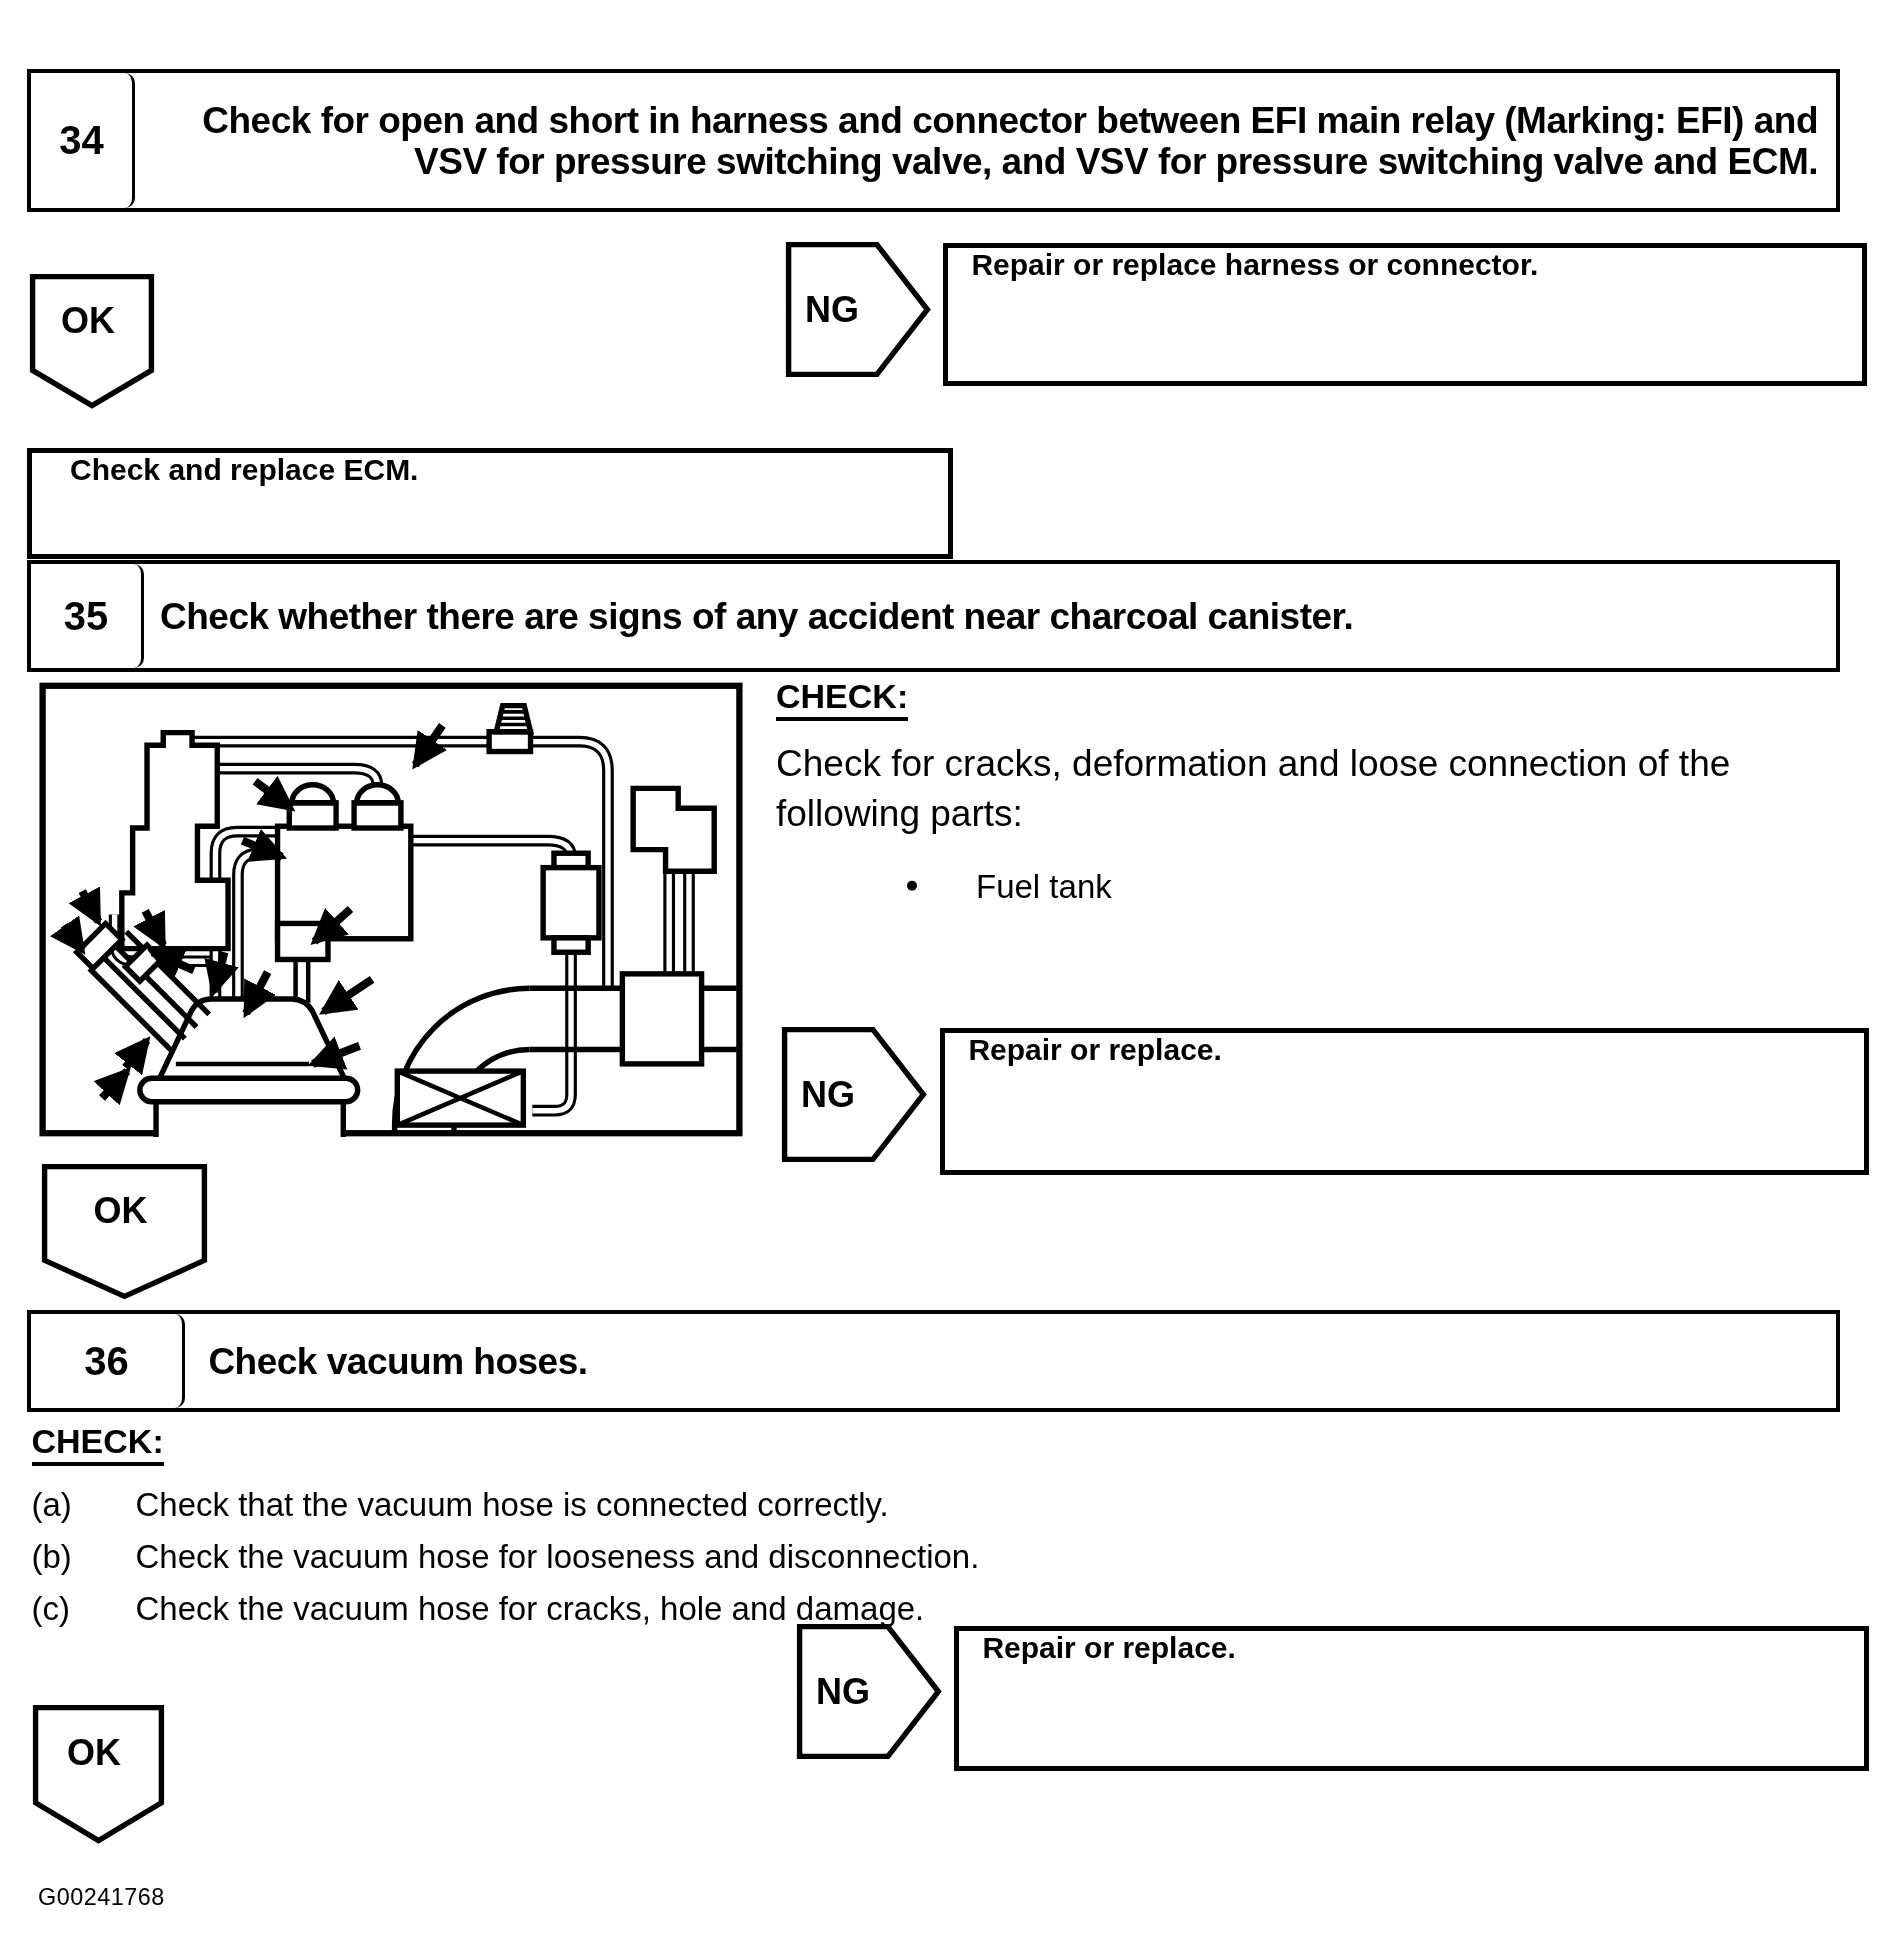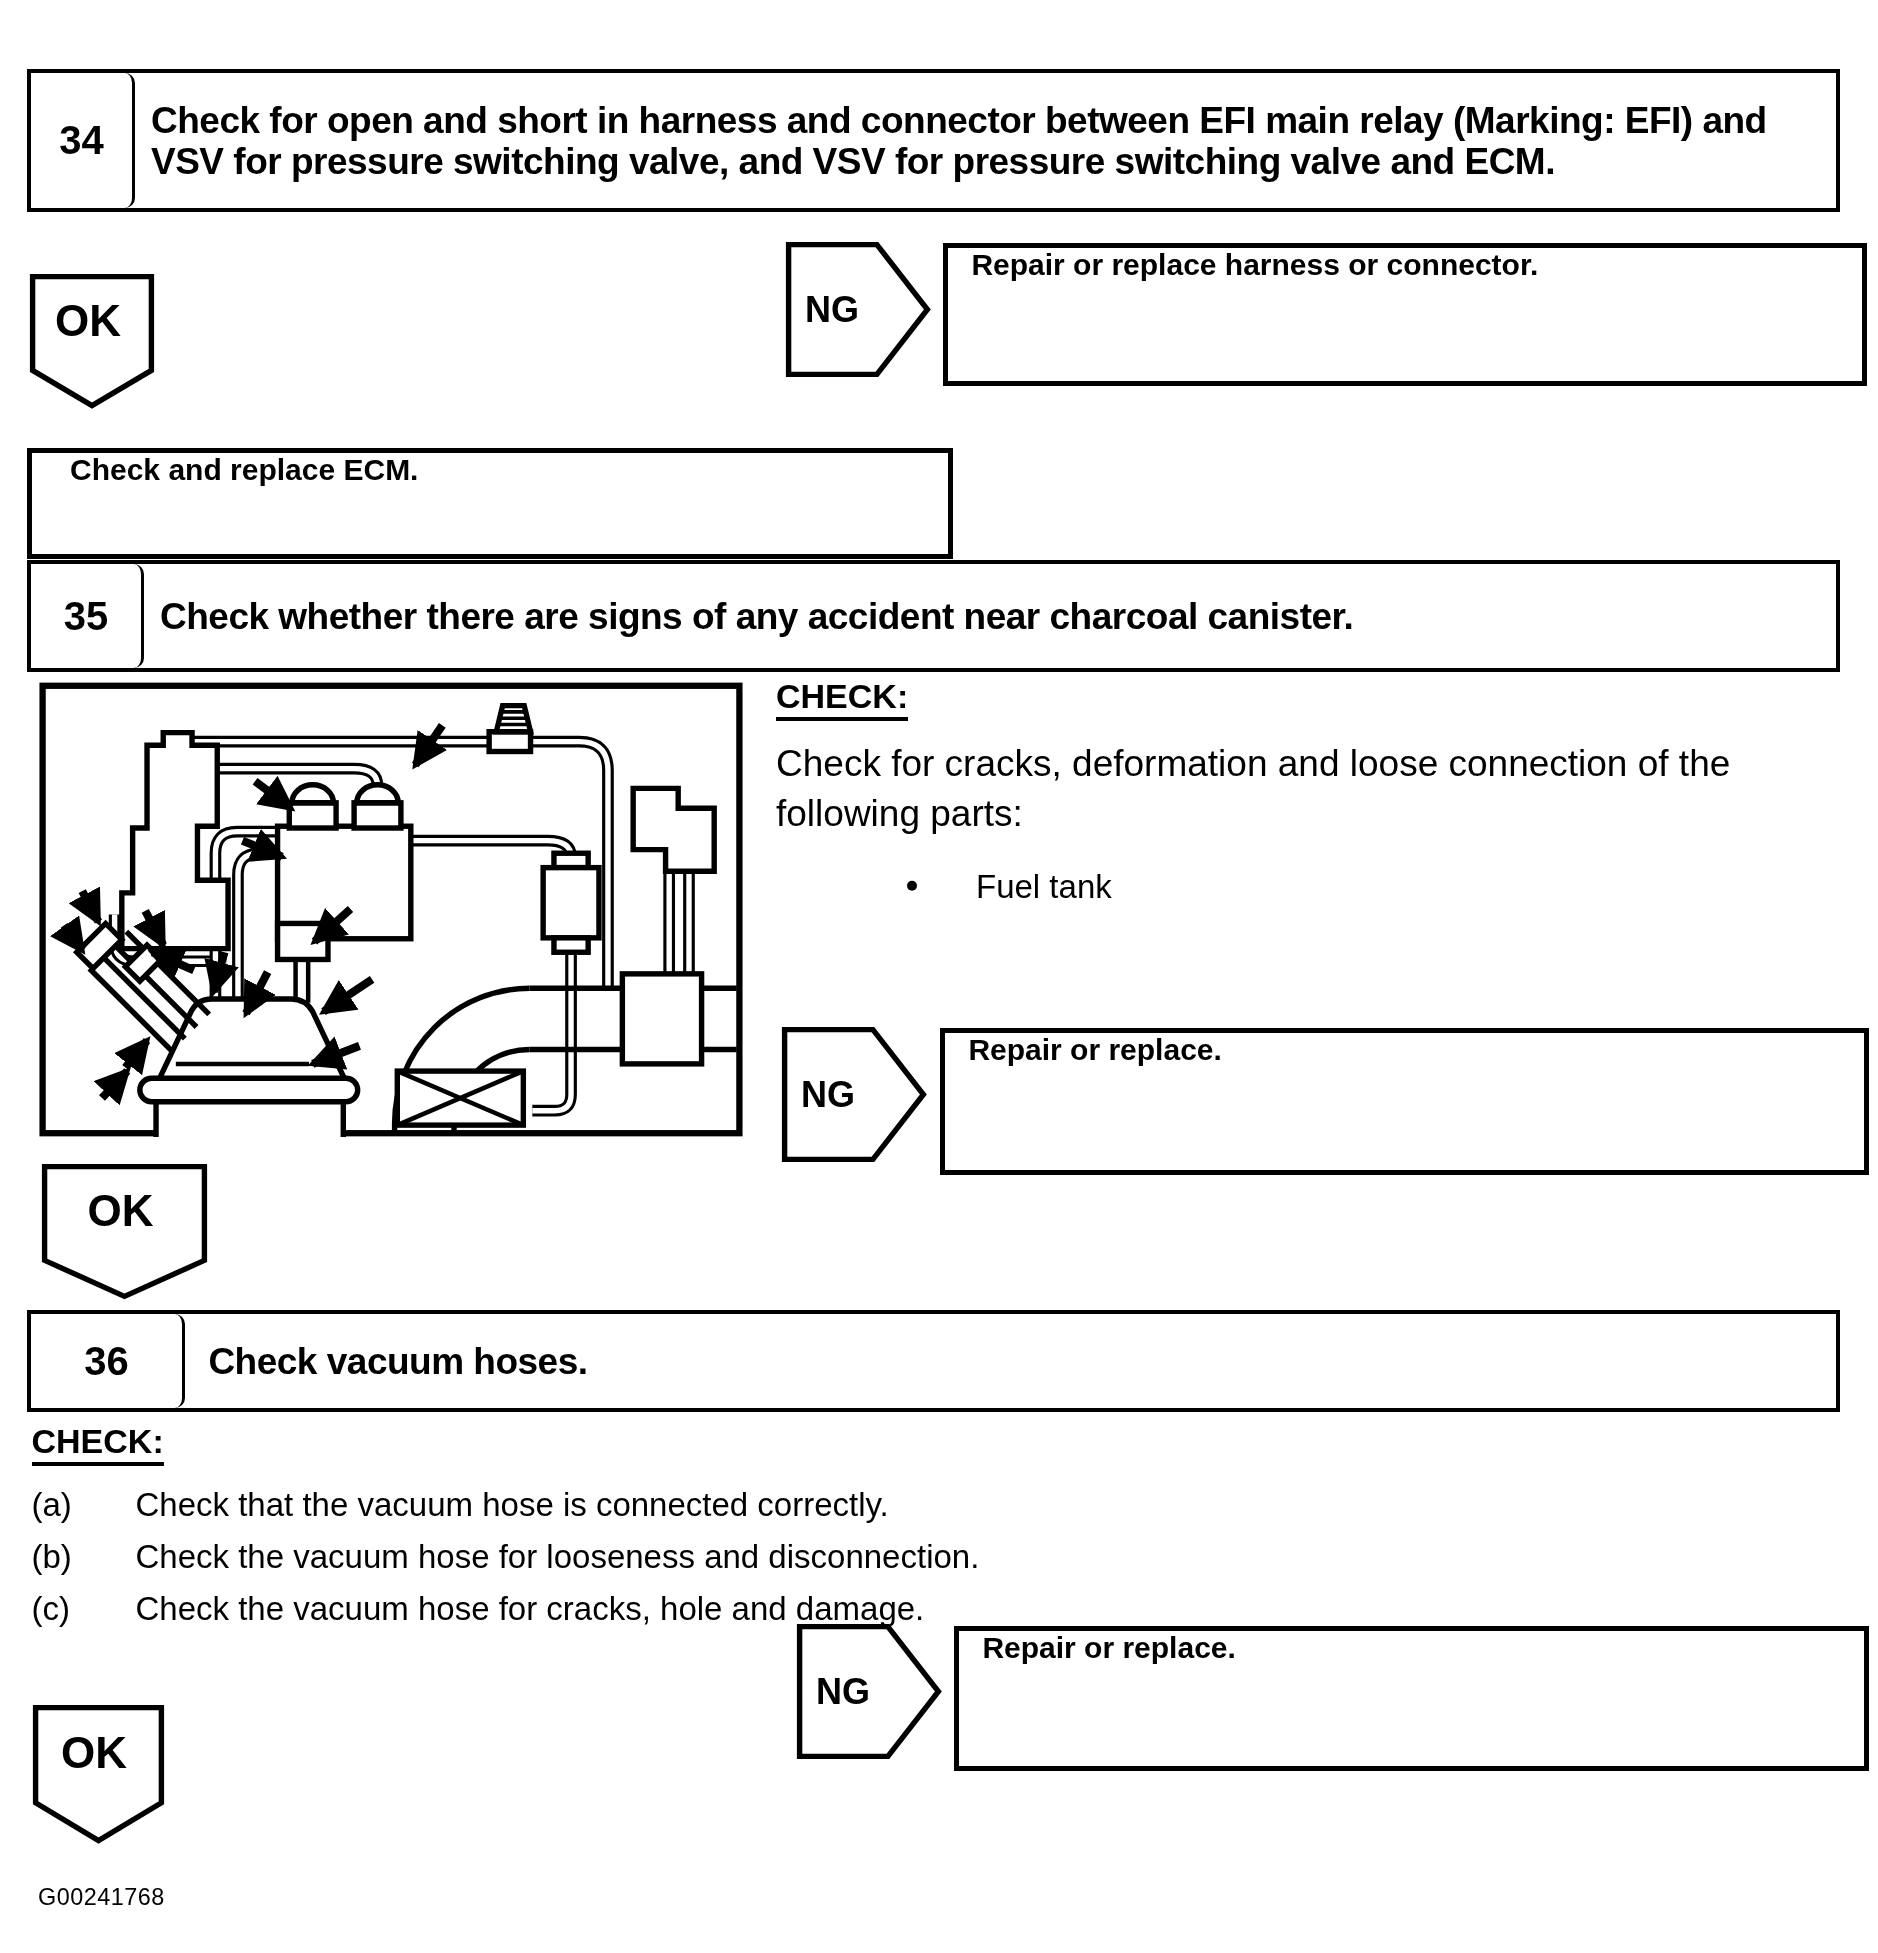--- a/index.html
+++ b/index.html
@@ -40,21 +40,21 @@
     display:flex;align-items:flex-start;
     font-weight:700;font-size:30px;
     padding-left:23.4px;
   }
   
   .ok-shape{position:absolute;}
   .ok-shape svg{position:absolute;left:0;top:0;width:100%;height:100%;}
   .ok-shape .shape-label{
     position:absolute;left:0;top:0;right:8px;height:70%;
     display:flex;align-items:center;justify-content:center;
-    font-weight:700;font-size:44px;
+    font-weight:700;font-size:36px;
   }
   
   .ng-shape{position:absolute;width:146px;height:137px;}
   .ng-shape svg{position:absolute;left:0;top:0;width:100%;height:100%;}
   .ng-shape .shape-label{
     position:absolute;left:0;top:0;width:94px;height:100%;
     display:flex;align-items:center;justify-content:center;
     font-weight:700;font-size:36px;
   }
   .poly{fill:#fff;stroke:#000;stroke-width:6;}
@@ -101,21 +101,21 @@
   .part{fill:#fff;stroke:#000;stroke-width:6;}
   .arrow{stroke:#000;stroke-width:9;fill:none;}
 </style>
 </head>
 <body>
 
 <div class="page">
 
   <div class="step-box" style="left:27px;top:69px;width:1805px;height:135px;">
     <div class="step-num" style="width:101px;">34</div>
-    <div class="step-title" style="max-width:1692px;">Check for open and short in harness and connector between EFI main relay (Marking: EFI) and VSV for pressure switching valve, and VSV for pressure switching valve and ECM.</div>
+    <div class="step-title" style="max-width:1692px;text-align:right;">Check for open and short in harness and connector between EFI main relay (Marking: EFI) and VSV for pressure switching valve, and VSV for pressure switching valve and ECM.</div>
   </div>
 
   <div class="ok-shape" style="left:29px;top:273px;width:126px;height:137px;">
     <svg viewBox="0 0 140 152" preserveAspectRatio="none">
       <polygon class="poly" points="4,4 136,4 136,108 70,147 4,108"></polygon>
     </svg>
     <span class="shape-label">OK</span>
   </div>
 
   <div class="ng-shape" style="left:785px;top:241px;">

